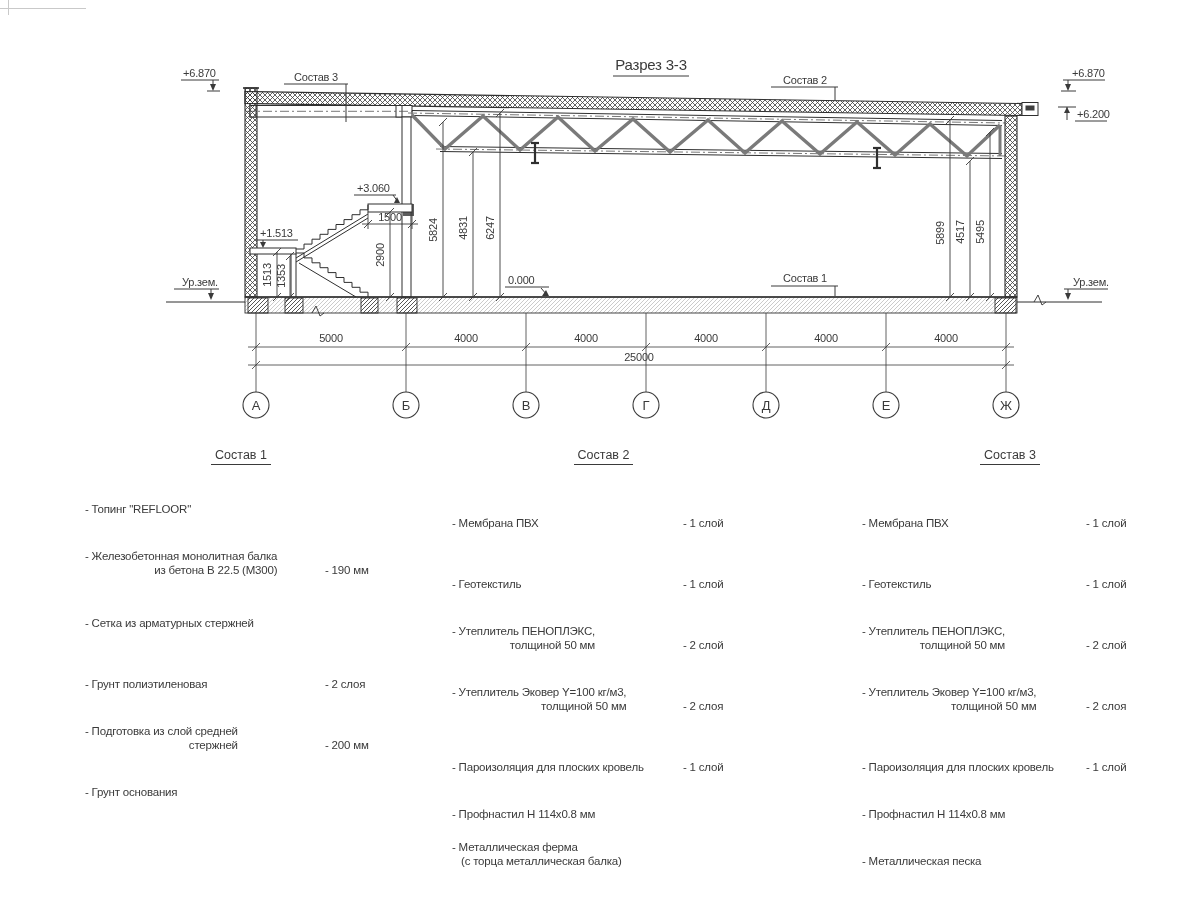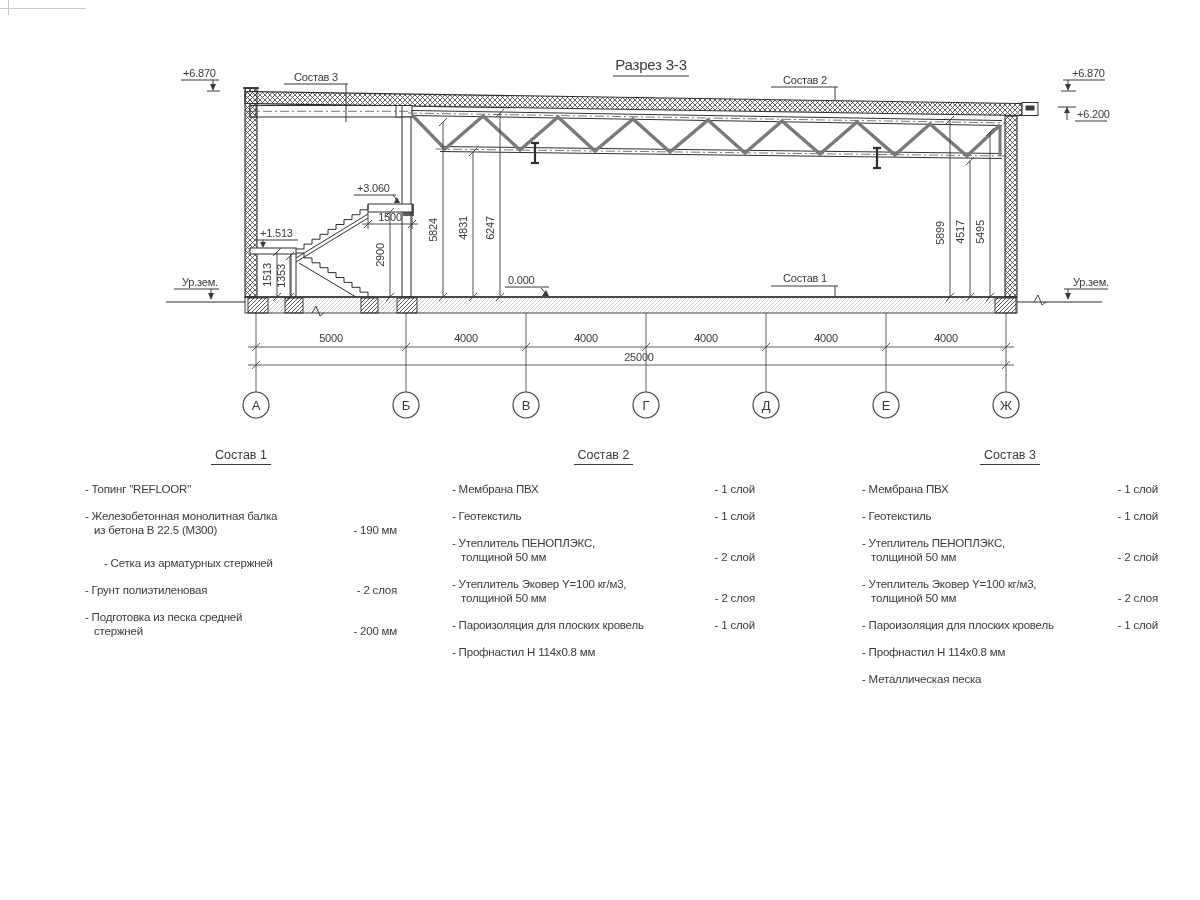--- a/index.html
+++ b/index.html
@@ -8,23 +8,23 @@
   svg{position:absolute;left:0;top:0;}
   svg text{font-family:"Liberation Sans",sans-serif;fill:#3a3a3a;font-size:11px;letter-spacing:-0.2px;}
   svg .ttl{font-size:15px;}
   svg .ax{font-size:13px;}
   .comps{position:absolute;left:0;top:448px;width:1200px;}
   .comp{position:absolute;top:0;}
   .comp-title{text-align:center;font-size:12.5px;margin-bottom:20px;}
   .comp-title span{border-bottom:1px solid #3a3a3a;padding:0 4px 2px 4px;}
   .item{display:flex;justify-content:space-between;align-items:flex-end;margin-bottom:13px;
         font-size:11.5px;line-height:14px;letter-spacing:-0.2px;}
-  .item .l2{padding-left:9px;}
-  .item-val{width:72px;flex:none;text-align:right;white-space:nowrap;}
-  .mt-lg{margin-top:19px;margin-left:19px;}
+  .item .l2{padding-left:9px;text-align:right;}
+  .item-val{width:72px;flex:none;text-align:left;white-space:nowrap;margin-top:34px;}
+  .mt-lg{margin-top:19px;}
   .corner-h{position:absolute;left:0;top:8px;width:86px;height:1px;background:#c9c9c9;}
   .corner-v{position:absolute;left:8px;top:0;width:1px;height:15px;background:#c9c9c9;}
 </style>
 </head>
 <body>
 
 <div class="page">
   <div class="corner-h"></div>
   <div class="corner-v"></div>
 
@@ -299,24 +299,30 @@
         <div class="item-val"></div>
       </div>
       <div class="item">
         <div class="item-text">
             <div class="l1">- Грунт полиэтиленовая</div>
           </div>
         <div class="item-val">- 2 слоя</div>
       </div>
       <div class="item">
         <div class="item-text">
-          <div class="l1">- Подготовка из песка средней</div>
+          <div class="l1">- Подготовка из слой средней</div>
           <div class="l2">стержней</div>
         </div>
         <div class="item-val">- 200 мм</div>
+      </div>
+      <div class="item">
+        <div class="item-text">
+            <div class="l1">- Грунт основания</div>
+          </div>
+        <div class="item-val"></div>
       </div>
     </div>
 
     <div class="comp" style="left:452px;width:303px">
       <div class="comp-title"><span>Состав 2</span></div>
       <div class="item">
         <div class="item-text">
             <div class="l1">- Мембрана ПВХ</div>
           </div>
         <div class="item-val">- 1 слой</div>
@@ -346,20 +352,27 @@
             <div class="l1">- Пароизоляция для плоских кровель</div>
           </div>
         <div class="item-val">- 1 слой</div>
       </div>
       <div class="item">
         <div class="item-text">
             <div class="l1">- Профнастил Н 114х0.8 мм</div>
           </div>
         <div class="item-val"></div>
       </div>
+      <div class="item">
+        <div class="item-text">
+          <div class="l1">- Металлическая ферма</div>
+          <div class="l2">(с торца металлическая балка)</div>
+        </div>
+        <div class="item-val"></div>
+      </div>
     </div>
 
     <div class="comp" style="left:862px;width:296px">
       <div class="comp-title"><span>Состав 3</span></div>
       <div class="item">
         <div class="item-text">
             <div class="l1">- Мембрана ПВХ</div>
           </div>
         <div class="item-val">- 1 слой</div>
       </div>

